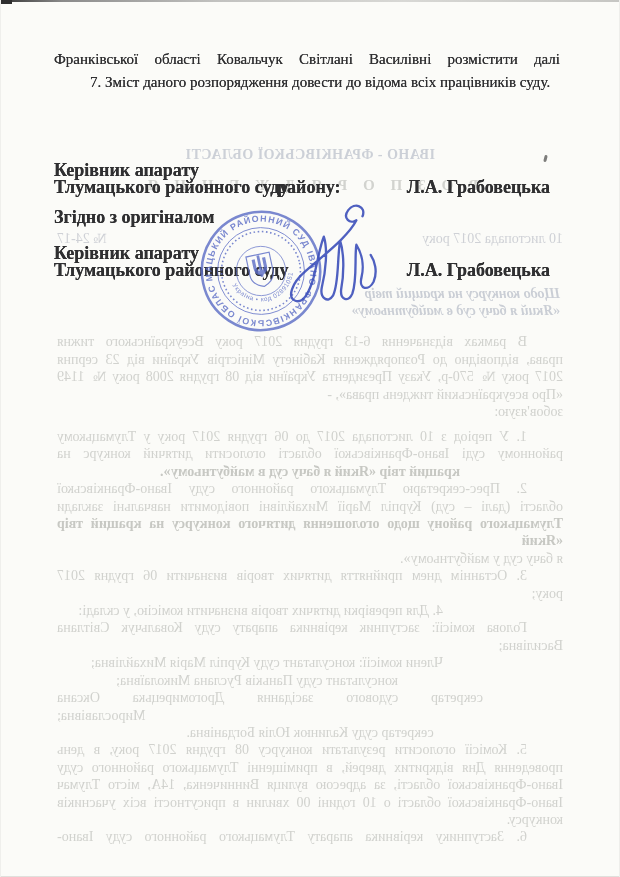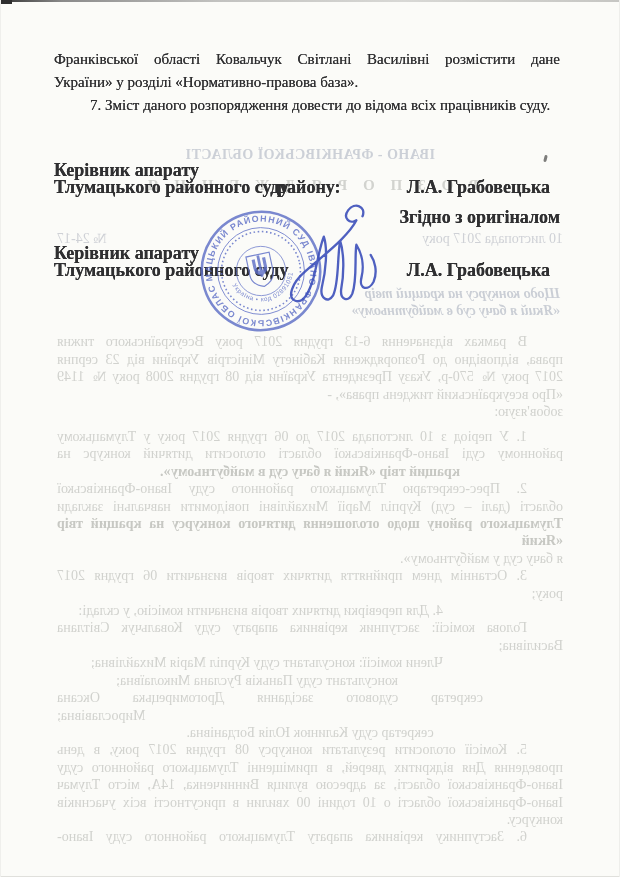--- a/index.html
+++ b/index.html
@@ -40,21 +40,21 @@
   .i4{text-indent:80px;}
   .bb{font-weight:bold;color:#c7c8c3;}
 
   
   .front{position:absolute;inset:0;z-index:2;color:#2f2f31;}
   .front-par{position:absolute;left:54px;top:48px;width:506px;font-size:15px;line-height:23px;
              text-shadow:0 0 .4px #3a3a3c;}
   .sigblock{position:absolute;left:54px;width:506px;font-size:18px;font-weight:bold;
             line-height:17px;text-shadow:0 0 .4px #2d2d2f;}
   .sig1{top:162px;}
-  .cert{top:209px;text-align:right;}
+  .cert{top:209px;}
   .sig2{top:245px;}
   .rrow{position:relative;height:17px;}
   .plabel{position:absolute;left:223px;top:0;}
   .rname{position:absolute;right:10px;top:0;}
 
   
   .stamp{position:absolute;left:192px;top:201px;width:138px;height:140px;z-index:3;
          opacity:.82;transform:rotate(-12deg);}
   .ink{position:absolute;left:283px;top:202px;width:102px;height:112px;z-index:4;opacity:.9;}
 </style>
@@ -103,22 +103,21 @@
         <div class="bline j">проведення Дня відкритих дверей, в приміщенні Тлумацького районного суду</div>
         <div class="bline j">Івано-Франківської області, за адресою вулиця Винниченка, 14А, місто Тлумач</div>
         <div class="bline j">Івано-Франківської області о 10 годині 00 хвилин в присутності всіх учасників</div>
         <div class="bline l">конкурсу.</div>
         <div class="bline ind j">6. Заступнику керівника апарату Тлумацького районного суду Івано-</div>
       </div>
   </div>
 
   <div class="front">
     <div class="front-par" id="front-par">
-        <div class="bline j">Франківської області Ковальчук Світлані Василівні розмістити дане</div>
-        <div class="bline l">України» у розділі «Нормативно-правова база».</div>
+        <div class="bline j">Франківської області Ковальчук Світлані Василівні розмістити далі</div>
         <div class="bline ind l">7. Зміст даного розпорядження довести до відома всіх працівників суду.</div>
       </div>
 
     <div class="sigblock sig1">
       <div>Керівник апарату</div>
       <div class="rrow">
         <span>Тлумацького районного суду</span>
         <span class="plabel">району:</span>
         <span class="rname">Л.А. Грабовецька</span>
       </div>

